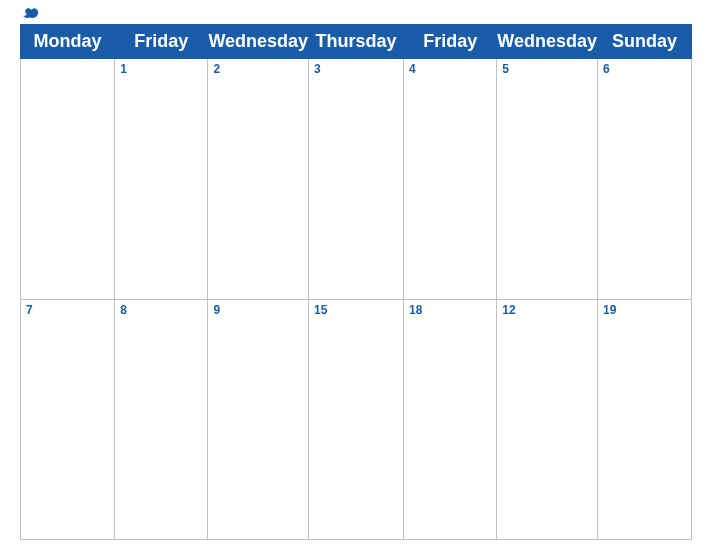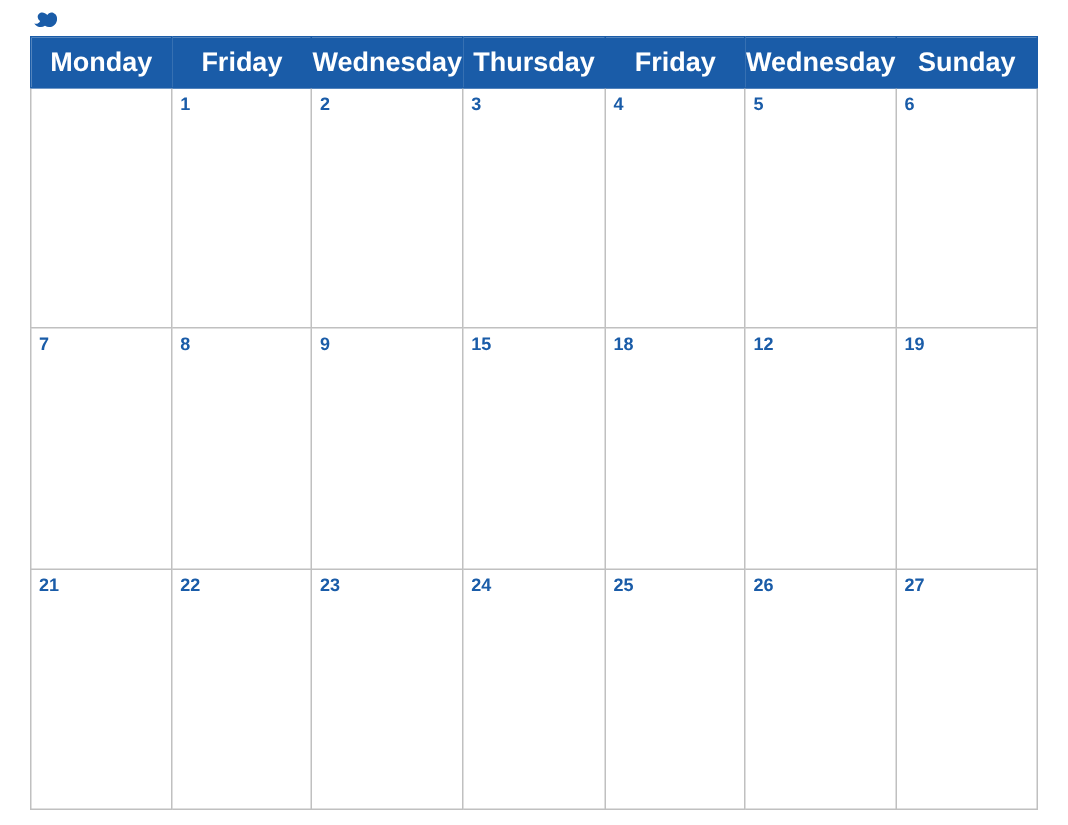--- a/index.html
+++ b/index.html
@@ -180,37 +180,14 @@
         <td>
           <span class="day-num">18</span>
         </td>
         <td>
           <span class="day-num">12</span>
         </td>
         <td>
           <span class="day-num">19</span>
         </td>
       </tr>
-      <tr>
-        <td>
-          <span class="day-num">21</span>
-        </td>
-        <td>
-          <span class="day-num">22</span>
-        </td>
-        <td>
-          <span class="day-num">23</span>
-        </td>
-        <td>
-          <span class="day-num">24</span>
-        </td>
-        <td>
-          <span class="day-num">25</span>
-        </td>
-        <td>
-          <span class="day-num">26</span>
-        </td>
-        <td>
-          <span class="day-num">27</span>
-        </td>
-      </tr>
     </tbody>
 </table>
 
 </body></html>

